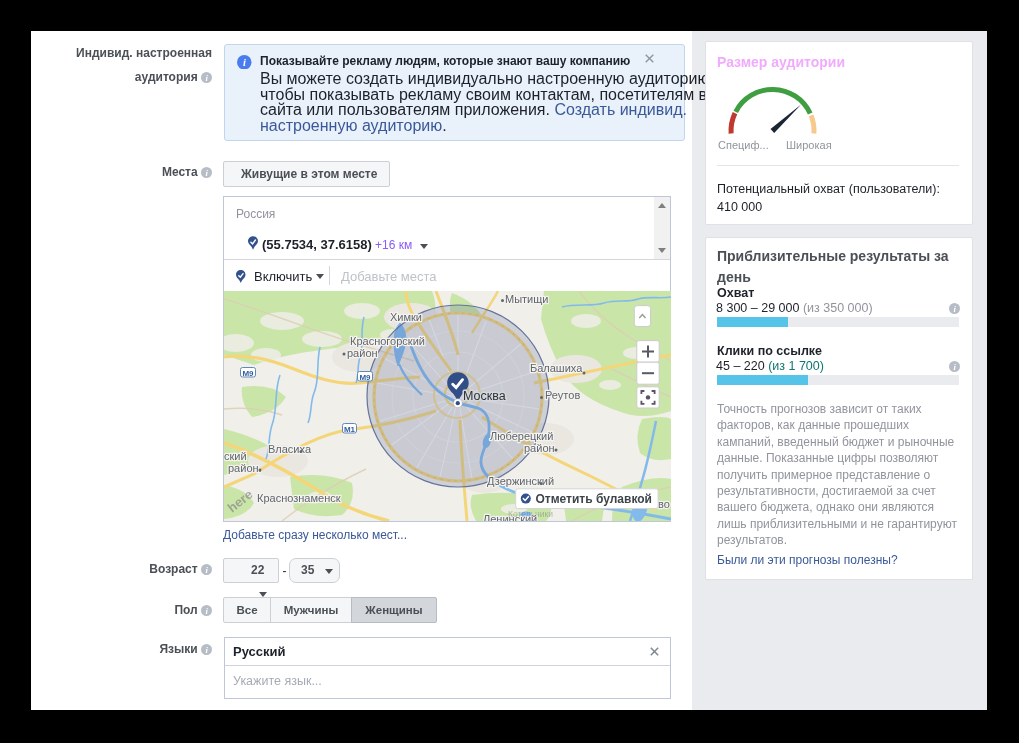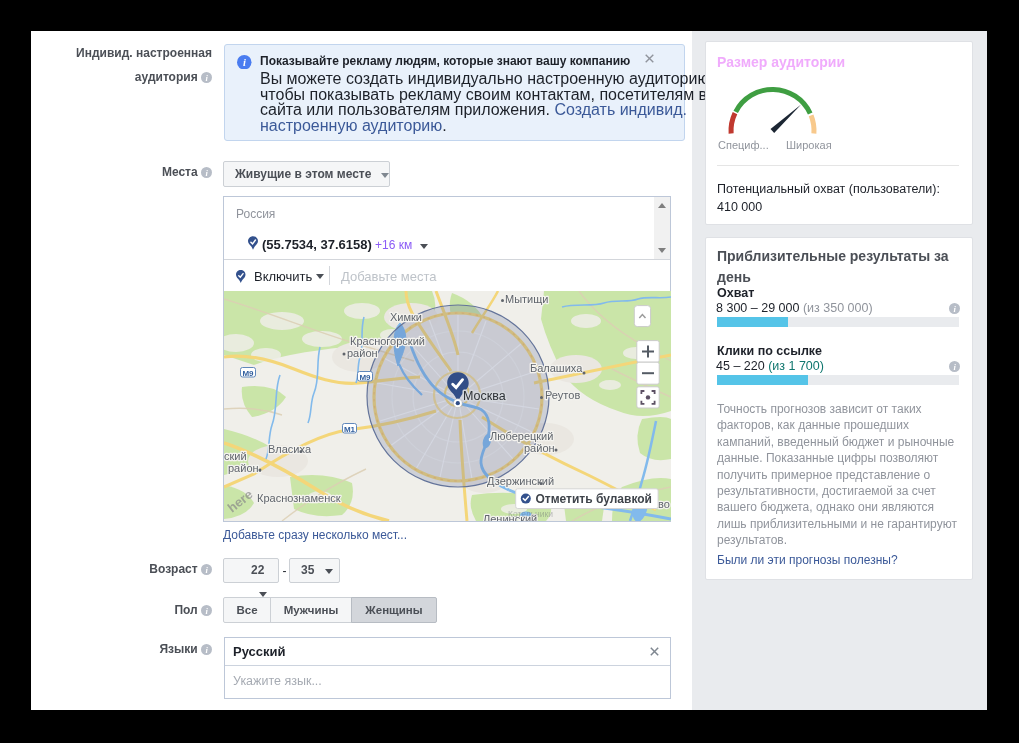--- a/index.html
+++ b/index.html
@@ -34,21 +34,21 @@
 <div class="abs" style="left:260px; top:54px; font-size:12px; font-weight:bold; color:#1d2129;">Показывайте рекламу людям, которые знают вашу компанию</div>
 <div class="abs" style="left:260px; top:71px; font-size:16px; color:#1d2129; line-height:15.7px;">Вы можете создать индивидуально настроенную аудиторию,<br>чтобы показывать рекламу своим контактам, посетителям веб-<br>сайта или пользователям приложения. <span class="link">Создать индивид.</span><br><span class="link">настроенную аудиторию</span>.</div>
 <svg class="abs" style="left:644px; top:53px;" width="11" height="11" viewBox="0 0 11 11">
       <path d="M1.7 1.7 L9.3 9.3 M9.3 1.7 L1.7 9.3" stroke="#90949c" stroke-width="1.4"></path>
     </svg>
 
 <div class="lbl" style="left:40px; top:165px; width:172px;">Места <svg class="ico" width="11" height="11" viewBox="0 0 11 11">
         <circle cx="5.5" cy="5.5" r="5.5" fill="#b7bdc7"></circle>
         <text x="5.7" y="8.7" font-size="8.5" font-style="italic" font-weight="bold" font-family="Liberation Serif, serif" fill="#fff" text-anchor="middle">i</text>
       </svg></div>
-<div class="btn" style="left:223px; top:161px; width:167px; height:26px; line-height:24px; padding-left:11px;">Живущие в этом месте <span class="caret" style="margin-left:6px; border-top-color:#7f8790;"></span></div>
+<div class="btn" style="left:223px; top:161px; width:167px; height:26px; line-height:24px; padding-left:17px;">Живущие в этом месте <span class="caret" style="margin-left:6px; border-top-color:#7f8790;"></span></div>
 
 <div class="abs" style="left:223px; top:196px; width:448px; height:326px; border:1px solid #bdc7d8; background:#fff;"></div>
 <div class="abs" style="left:236px; top:207px; font-size:12px; color:#90949c;">Россия</div>
 
 <div class="abs" style="left:654px; top:197px; width:16px; height:62px; background:#f1f1f1;"></div>
 <div class="abs" style="left:658px; top:203px; width:0; height:0; border-left:4px solid transparent; border-right:4px solid transparent; border-bottom:5px solid #7f7f7f;"></div>
 <div class="abs" style="left:658px; top:248px; width:0; height:0; border-left:4px solid transparent; border-right:4px solid transparent; border-top:5px solid #7f7f7f;"></div>
 
 <svg class="abs" style="left:248px; top:236px;" width="10" height="14" viewBox="0 0 11 15">
       <path d="M5.5 0 C8.5 0 11 2.4 11 5.4 C11 8.2 8.8 9.6 7.6 11.2 C6.6 12.5 6.2 13.6 5.5 15 C4.8 13.6 4.4 12.5 3.4 11.2 C2.2 9.6 0 8.2 0 5.4 C0 2.4 2.5 0 5.5 0 Z" fill="#33518d"></path>
@@ -234,21 +234,21 @@
 </div>
 
 <div class="abs link" style="left:223px; top:528px; font-size:12px;">Добавьте сразу несколько мест...</div>
 
 <div class="lbl" style="left:40px; top:562px; width:172px;">Возраст <svg class="ico" width="11" height="11" viewBox="0 0 11 11">
         <circle cx="5.5" cy="5.5" r="5.5" fill="#b7bdc7"></circle>
         <text x="5.7" y="8.7" font-size="8.5" font-style="italic" font-weight="bold" font-family="Liberation Serif, serif" fill="#fff" text-anchor="middle">i</text>
       </svg></div>
 <div class="btn" style="left:223px; top:558px; width:55.5px; height:25px; line-height:23px; padding-left:27px;">22 <span class="caret" style="margin-left:8px; border-left-width:4.8px; border-right-width:4.8px; border-top-width:5.7px; border-top-color:#4b4f56;"></span></div>
 <div class="abs" style="left:282.5px; top:564px; font-size:12px; color:#1d2129;">-</div>
-<div class="btn" style="left:289px; top:558px; width:51px; height:25px; line-height:23px; padding-left:11px;">35 <span class="caret" style="margin-left:7px; border-left-width:4.8px; border-right-width:4.8px; border-top-width:5.7px; border-top-color:#4b4f56;"></span></div>
+<div class="btn" style="left:289px; top:558px; width:51px; height:25px; line-height:23px; padding-left:11px;border-radius:7px;">35 <span class="caret" style="margin-left:7px; border-left-width:4.8px; border-right-width:4.8px; border-top-width:5.7px; border-top-color:#4b4f56;"></span></div>
 
 <div class="lbl" style="left:40px; top:603px; width:172px;">Пол <svg class="ico" width="11" height="11" viewBox="0 0 11 11">
         <circle cx="5.5" cy="5.5" r="5.5" fill="#b7bdc7"></circle>
         <text x="5.7" y="8.7" font-size="8.5" font-style="italic" font-weight="bold" font-family="Liberation Serif, serif" fill="#fff" text-anchor="middle">i</text>
       </svg></div>
 <div class="btn" style="left:223px; top:597px; width:48px; height:26px; line-height:24px; text-align:center; border-radius:2px 0 0 2px; font-size:11.5px;">Все</div>
 <div class="btn" style="left:270px; top:597px; width:82px; height:26px; line-height:24px; text-align:center; border-radius:0; font-size:11.5px;">Мужчины</div>
 <div class="btn" style="left:351px; top:597px; width:86px; height:26px; line-height:24px; text-align:center; background:#d3d6db; border-color:#b7bcc3; border-radius:0 2px 2px 0; font-size:11.5px;">Женщины</div>
 
 <div class="lbl" style="left:40px; top:642px; width:172px;">Языки <svg class="ico" width="11" height="11" viewBox="0 0 11 11">

